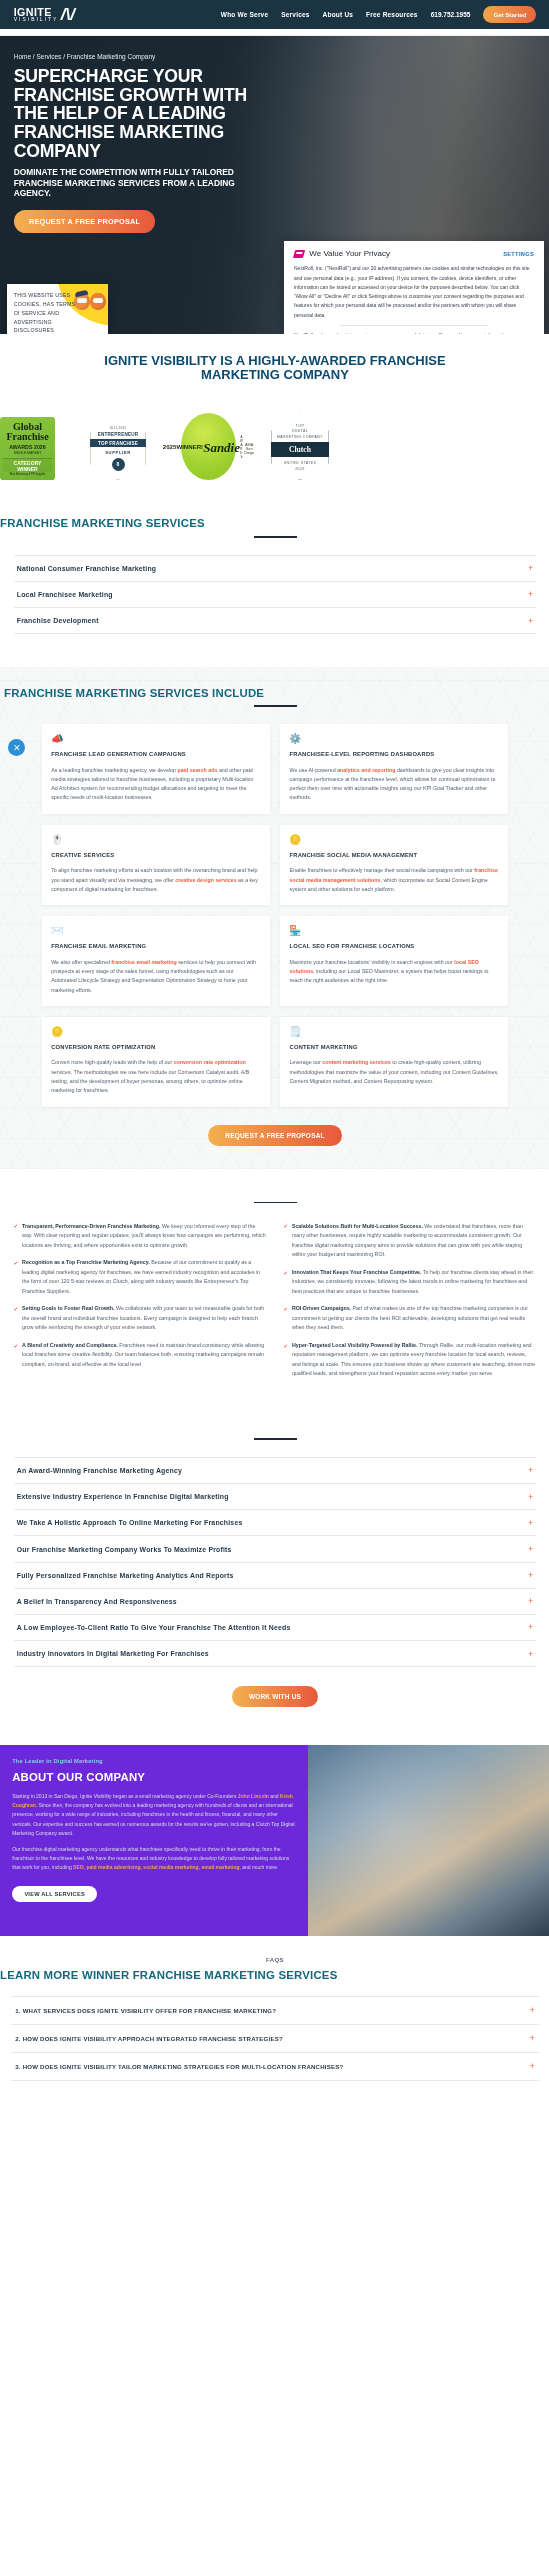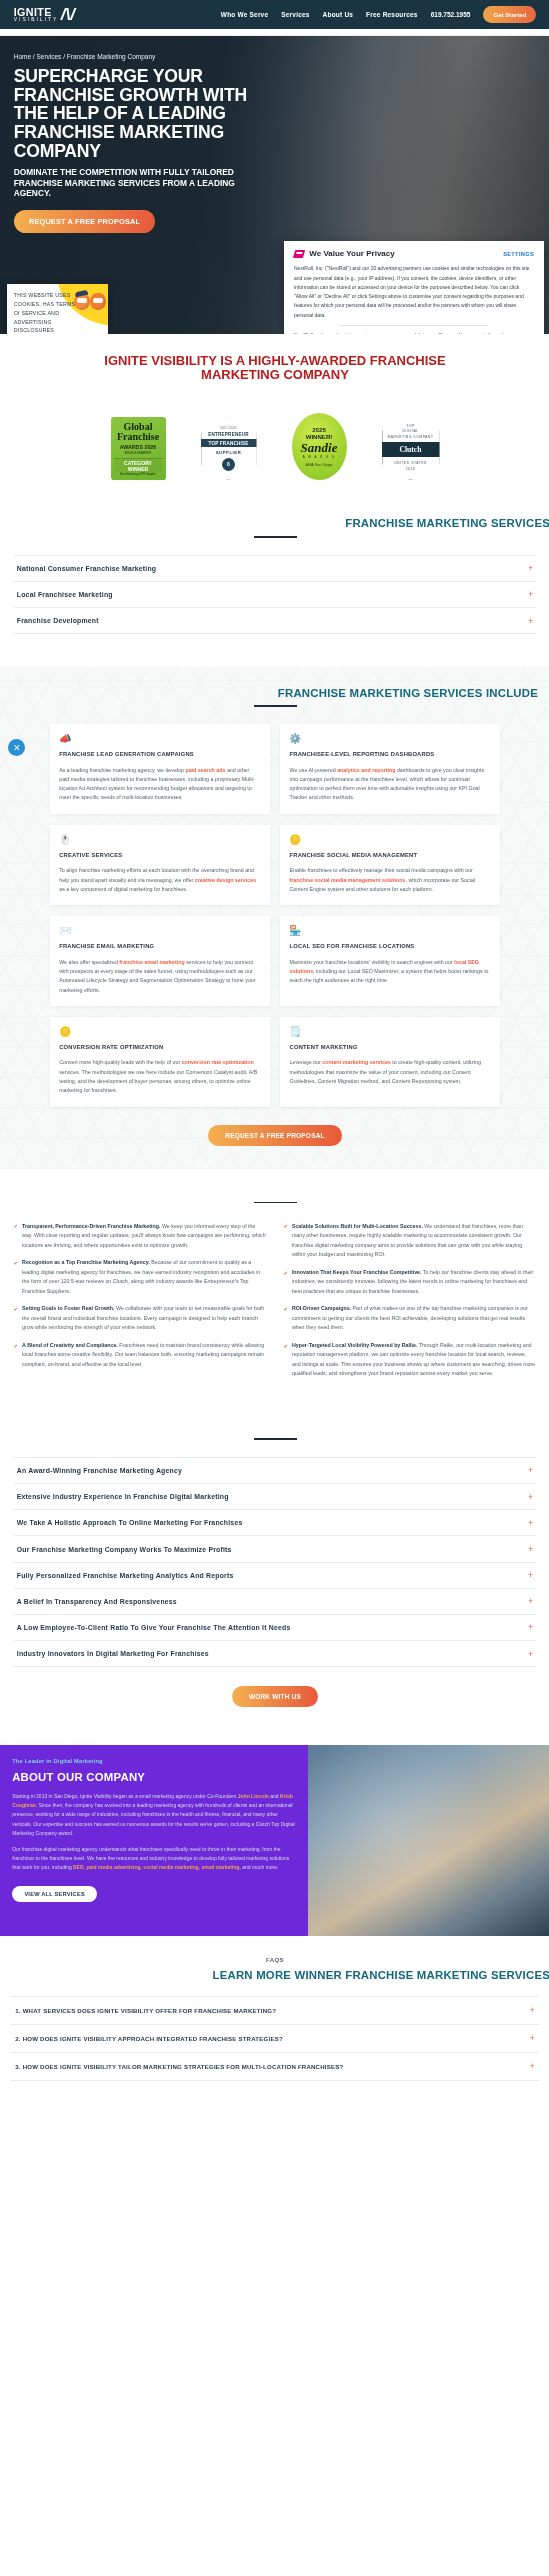--- a/index.html
+++ b/index.html
@@ -45,72 +45,72 @@
   .ck-hat{position:absolute;left:0.8px;top:-2.3px;width:13px;height:5.3px;background:#2e3f66;border-radius:4.6px 4.6px 1.5px 1.5px;transform:rotate(-12deg)}
   .cookie-txt{position:relative;font-size:5.3px;line-height:1.65;color:#35404d;letter-spacing:0.2px;max-width:64px}
   .close-x{position:absolute;left:8.4px;top:405px;width:17px;height:17px;border-radius:50%;background:#2a8fd4;color:#fff;
            display:flex;align-items:center;justify-content:center;font-size:9.2px;z-index:31;cursor:pointer}
 
   
   .privacy{position:absolute;left:284px;top:205px;width:260px;background:#fff;box-shadow:0 1.5px 12.2px rgba(0,0,0,.32);z-index:29;padding:8.4px 10px 9.2px}
   .pv-head{display:flex;align-items:center;gap:5.3px;margin-bottom:6.1px}
   .pv-logo{width:10px;height:8.4px;background:#e6007e;transform:skewX(-16deg);border-radius:0.8px;position:relative}
   .pv-logo:after{content:"";position:absolute;left:2.3px;top:2.3px;width:5.3px;height:1.5px;background:#fff}
-  .pv-title{font-size:8px;font-weight:700;color:#1c2530}
+  .pv-title{font-size:8px;font-weight:400;color:#1c2530}
   .pv-settings{margin-left:auto;font-size:5.7px;font-weight:700;color:#1a73c8;letter-spacing:0.3px;cursor:pointer}
   .pv-p{font-size:5px;line-height:1.85;color:#3a4450;margin-bottom:5.3px}
   .pv-hr{height:0.8px;background:#dfe3e8;margin:5.3px 46px}
 
   
   .awards-wrap{position:relative;background:#fff;padding:20px 0 17px;text-align:center}
-  .awards-h{color:#b91c1c;font-size:13px;font-weight:700;font-stretch:condensed;line-height:1.12;max-width:359px;margin:0 auto}
-  .awards-row{display:flex;justify-content:center;align-items:flex-end;gap:35px;margin-top:30.5px}
+  .awards-h{color:#0c4a6e;font-size:13px;font-weight:700;font-stretch:condensed;line-height:1.12;max-width:359px;margin:0 auto}
+  .awards-row{display:flex;justify-content:flex-start;align-items:flex-end;gap:35px;margin-top:30.5px}
   .badge{width:55px;height:63px;display:flex;align-items:center;justify-content:center}
   .bg-green{background:linear-gradient(160deg,#8cc63f,#6fb32e);border-radius:3.1px;color:#1c2b12;
             flex-direction:column;justify-content:center;padding:4.6px 3.1px;text-align:center}
   .bg-green .g1{font-family:"Liberation Serif",serif;font-size:10px;font-weight:700;line-height:1;color:#15240c}
   .bg-green .g2{font-size:5.3px;font-weight:700;margin-top:2.3px}
   .bg-green .g3{font-size:3.4px;margin-top:0.8px}
   .bg-green .g4{font-size:5px;font-weight:700;margin-top:3.1px;color:#fff;background:rgba(0,0,0,.04);padding-top:1.5px;border-top:0.8px solid rgba(0,0,0,.18)}
   .bg-green .g5{font-size:2.7px;margin-top:0.8px}
   .hexb{width:56px;height:64px;background:#fff;border:1.5px solid #d8d2c4;
         clip-path:polygon(50% 0,100% 25%,100% 75%,50% 100%,0 75%,0 25%);
         display:flex;flex-direction:column;align-items:center;justify-content:center;gap:1.5px;padding:4.6px 3.1px;text-align:center}
   .hexb .t1{font-size:3.1px;color:#53616e;letter-spacing:0.2px}
   .hexb .t2{font-size:4.6px;color:#23404f;font-weight:700;letter-spacing:0.2px}
   .hexb .rib{background:#234559;color:#fff;font-size:4.6px;font-weight:700;padding:1.5px 5.3px;width:56px;margin:0.8px -3.1px;letter-spacing:0.2px}
   .hexb .t3{font-size:4.2px;color:#23404f;font-weight:700;letter-spacing:0.6px}
   .hexb .circ{width:13px;height:13px;border-radius:50%;background:#234559;color:#fff;font-size:5px;
               display:flex;align-items:center;justify-content:center;font-weight:700;margin-top:1.5px}
   .sandie{width:55px;height:67px;border-radius:50%;background:radial-gradient(circle at 40% 30%,#cfe84e,#9ed130 60%,#8ac426);
-          display:flex;flex-direction:column;align-items:center;justify-content:center;color:#14260a;text-align:center}
+          display:flex;flex-direction:row;align-items:center;justify-content:center;color:#14260a;text-align:center}
   .sandie .s1{font-size:6.1px;font-weight:700;line-height:1.05}
   .sandie .s2{font-family:"Liberation Serif",serif;font-style:italic;font-size:13px;font-weight:700;line-height:1;margin-top:0.8px}
   .sandie .s3{font-size:2.9px;letter-spacing:1.5px;margin-top:0.8px}
   .sandie .s4{font-size:3.8px;margin-top:3.8px;opacity:.85}
   .clutch{width:58px;height:66px;background:#fff;border:1.5px solid #b9c0c7;
           clip-path:polygon(50% 0,100% 25%,100% 75%,50% 100%,0 75%,0 25%);
           display:flex;flex-direction:column;align-items:center;justify-content:center;text-align:center;padding:3.8px 2.3px}
   .clutch .c1{font-size:3.5px;color:#4c5a66;letter-spacing:0.4px;line-height:1.5}
   .clutch .cbar{background:#17313f;color:#fff;width:58px;margin:2.3px -2.3px;padding:3.1px 0;font-size:7.6px;font-weight:700;font-family:"Liberation Serif",serif}
   .clutch .c2{font-size:3.4px;color:#4c5a66;letter-spacing:0.5px;margin-top:1.5px}
 
   
-  .sec-title{text-align:right;color:#13687e;font-size:11.4px;font-weight:700;font-stretch:condensed;letter-spacing:0.2px}
+  .sec-title{text-align:left;color:#13687e;font-size:11.4px;font-weight:700;font-stretch:condensed;letter-spacing:0.2px}
   .sec-rule{width:43px;height:1.5px;background:#1f2b38;margin:6.9px auto 0}
 
   
   .acc{margin:17px 13.7px 0}
   .acc-item{display:flex;align-items:center;justify-content:space-between;border-top:0.8px solid #e7e9ec;padding:8.4px 3.1px}
   .acc-item:last-child{border-bottom:0.8px solid #e7e9ec}
   .acc-lab{font-size:6.9px;font-weight:700;color:#1f3446;font-stretch:condensed;letter-spacing:0.2px}
   .acc-plus{color:#ef5b3c;font-size:8.4px;line-height:1}
 
   
-  .incl{margin-top:26px;padding:20px 12px 23px;position:relative;background:#f7f8f8;
+  .incl{margin-top:26px;padding:20px 4px 23px;position:relative;background:#f7f8f8;
         background-image:
           repeating-linear-gradient(60deg,rgba(0,0,0,.022) 0 0.8px,transparent 0.8px 26px),
           repeating-linear-gradient(-60deg,rgba(0,0,0,.022) 0 0.8px,transparent 0.8px 26px),
           repeating-linear-gradient(0deg,rgba(0,0,0,.018) 0 0.8px,transparent 0.8px 30.5px)}
   .cards{display:grid;grid-template-columns:1fr 1fr;gap:10.7px;margin:17px 38px 0}
   .card{background:#fff;padding:10px 9.2px 11.4px;box-shadow:0 0.8px 3.8px rgba(0,0,0,.06)}
   .card .ic{font-size:10px;line-height:1;margin-bottom:6.9px;display:block}
   .card h3{font-size:5.8px;font-weight:700;color:#2a3642;font-stretch:condensed;letter-spacing:0.2px;line-height:1.35;margin-bottom:6.9px;text-transform:uppercase}
   .card p{font-size:5.3px;line-height:1.75;color:#55616e}
   .card p b{color:#ef5b3c;font-weight:700}

